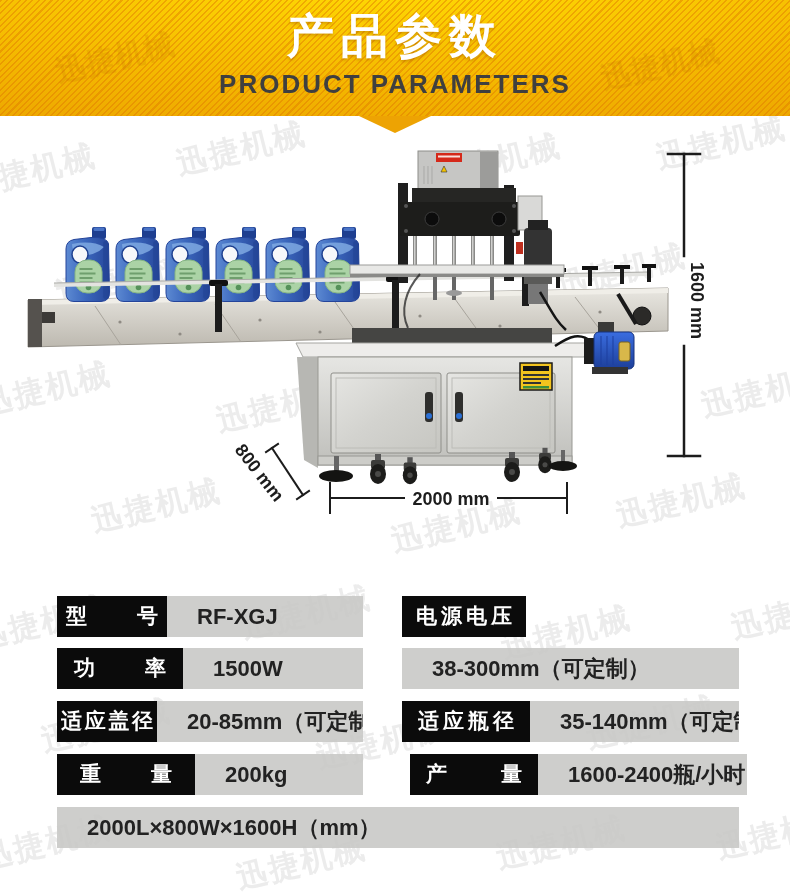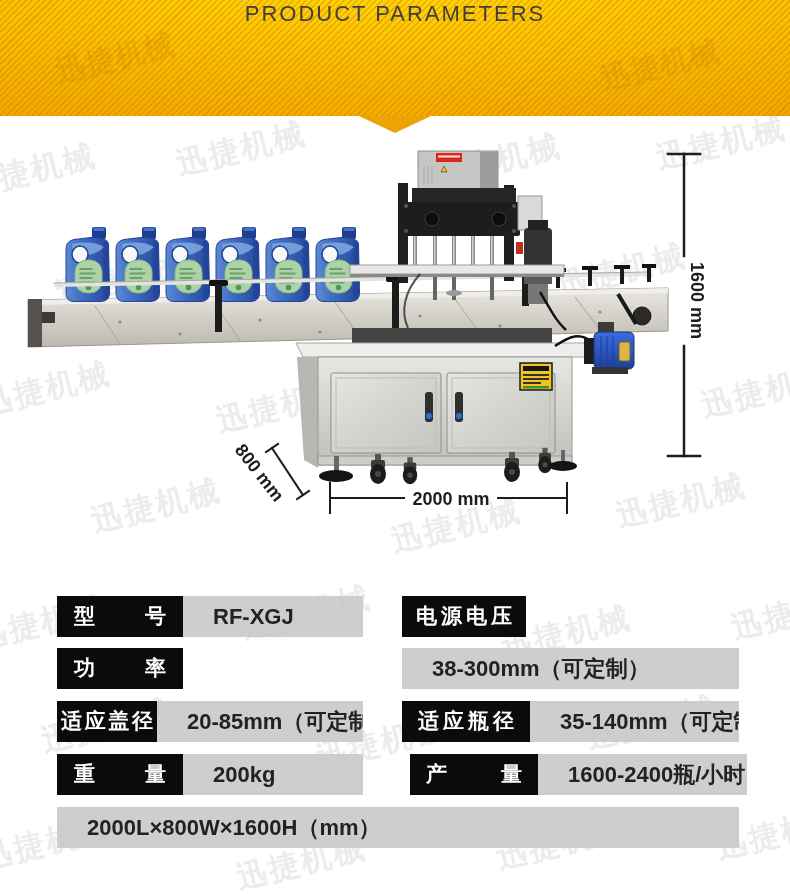--- a/index.html
+++ b/index.html
@@ -30,21 +30,21 @@
   .hdr-wm{position:absolute;font-size:30px;font-weight:700;color:rgba(180,96,0,0.16);
     transform:rotate(-14deg);white-space:nowrap;}
   .title{
     position:relative;margin:0;padding-top:5px;text-align:center;
     font-size:47px;font-weight:700;color:#ffffff;letter-spacing:7px;
     text-shadow:0 2px 3px rgba(150,75,0,0.35);
     font-family:"DejaVu Sans","Liberation Sans",sans-serif;
   }
   .subtitle{
     position:relative;margin:1px 0 0 0;text-align:center;
-    font-size:22px;color:#3f3f3f;letter-spacing:2px;font-weight:400;
+    font-size:26px;color:#3f3f3f;letter-spacing:2px;font-weight:700;
   }
   
   .figure{position:absolute;top:116px;left:0;width:790px;height:480px;z-index:2;}
   .dim-text{font:700 18px "Liberation Sans","DejaVu Sans",sans-serif;fill:#1d1d1d;}
   
   .spec-table{position:absolute;inset:0;z-index:4;pointer-events:none;}
   .spec-row{position:absolute;height:41px;display:flex;}
   .cell-label{
     background:#0b0b0b;height:41px;display:flex;align-items:center;justify-content:center;
     flex:0 0 auto;
@@ -88,20 +88,21 @@
   <span class="wm" style="left:585px;top:702px">迅捷机械</span>
   <span class="wm" style="left:-20px;top:822px">迅捷机械</span>
   <span class="wm" style="left:235px;top:842px">迅捷机械</span>
   <span class="wm" style="left:495px;top:822px">迅捷机械</span>
   <span class="wm" style="left:715px;top:812px">迅捷机械</span>
 </div>
 
 <div class="header">
   <span class="hdr-wm" style="left:55px;top:38px">迅捷机械</span>
   <span class="hdr-wm" style="left:600px;top:45px">迅捷机械</span>
+  <h1 class="title">产品参数</h1>
   <p class="subtitle">PRODUCT PARAMETERS</p>
 </div>
 
 <div class="figure">
 <svg width="790" height="480" viewBox="0 0 790 480" xmlns="http://www.w3.org/2000/svg">
   <defs>
     <linearGradient id="canGrad" x1="0" y1="0" x2="1" y2="0">
       <stop offset="0" stop-color="#5d8ad2"></stop>
           <stop offset="0.45" stop-color="#3b67bd"></stop>
           <stop offset="1" stop-color="#27479a"></stop>
@@ -327,55 +328,56 @@
       <line x1="567" y1="367" x2="567" y2="397" stroke="#1c1c1c" stroke-width="2"></line>
       <text class="dim-text" x="451" y="389" text-anchor="middle">2000 mm</text>
     </g>
   </g>
 </svg>
 </div>
 
 <div class="spec-table">
 
   <div class="spec-row" style="top:596px;left:57px;width:306px">
-    <div class="cell-label" style="width:126px">
+    <div class="cell-label" style="width:110px">
       <span class="w-left">型号</span>
     </div>
     <div class="cell-value">RF-XGJ</div>
   </div>
   <div class="spec-row" style="top:596px;left:402px;width:337px">
     <div class="cell-label" style="width:124px">
       <span class="w-right">电源电压</span>
     </div>
   </div>
 
   <div class="spec-row" style="top:648px;left:57px;width:306px">
     <div class="cell-label" style="width:126px">
       <span class="w-left">功率</span>
     </div>
+    <div class="cell-value">1500W</div>
   </div>
   <div class="spec-row" style="top:648px;left:402px;width:337px">
     <div class="cell-value">38-300mm（可定制）</div>
   </div>
 
   <div class="spec-row" style="top:701px;left:57px;width:306px">
     <div class="cell-label" style="width:100px">
       <span class="w-left">适应盖径</span>
     </div>
     <div class="cell-value">20-85mm（可定制）</div>
   </div>
   <div class="spec-row" style="top:701px;left:402px;width:337px">
     <div class="cell-label" style="width:128px">
       <span class="w-right">适应瓶径</span>
     </div>
     <div class="cell-value">35-140mm（可定制）</div>
   </div>
 
   <div class="spec-row" style="top:754px;left:57px;width:306px">
-    <div class="cell-label" style="width:126px">
+    <div class="cell-label" style="width:138px">
       <span class="w-left">重量</span>
     </div>
     <div class="cell-value">200kg</div>
   </div>
   <div class="spec-row" style="top:754px;left:410px;width:337px">
     <div class="cell-label" style="width:128px">
       <span class="w-right">产量</span>
     </div>
     <div class="cell-value">1600-2400瓶/小时</div>
   </div>

